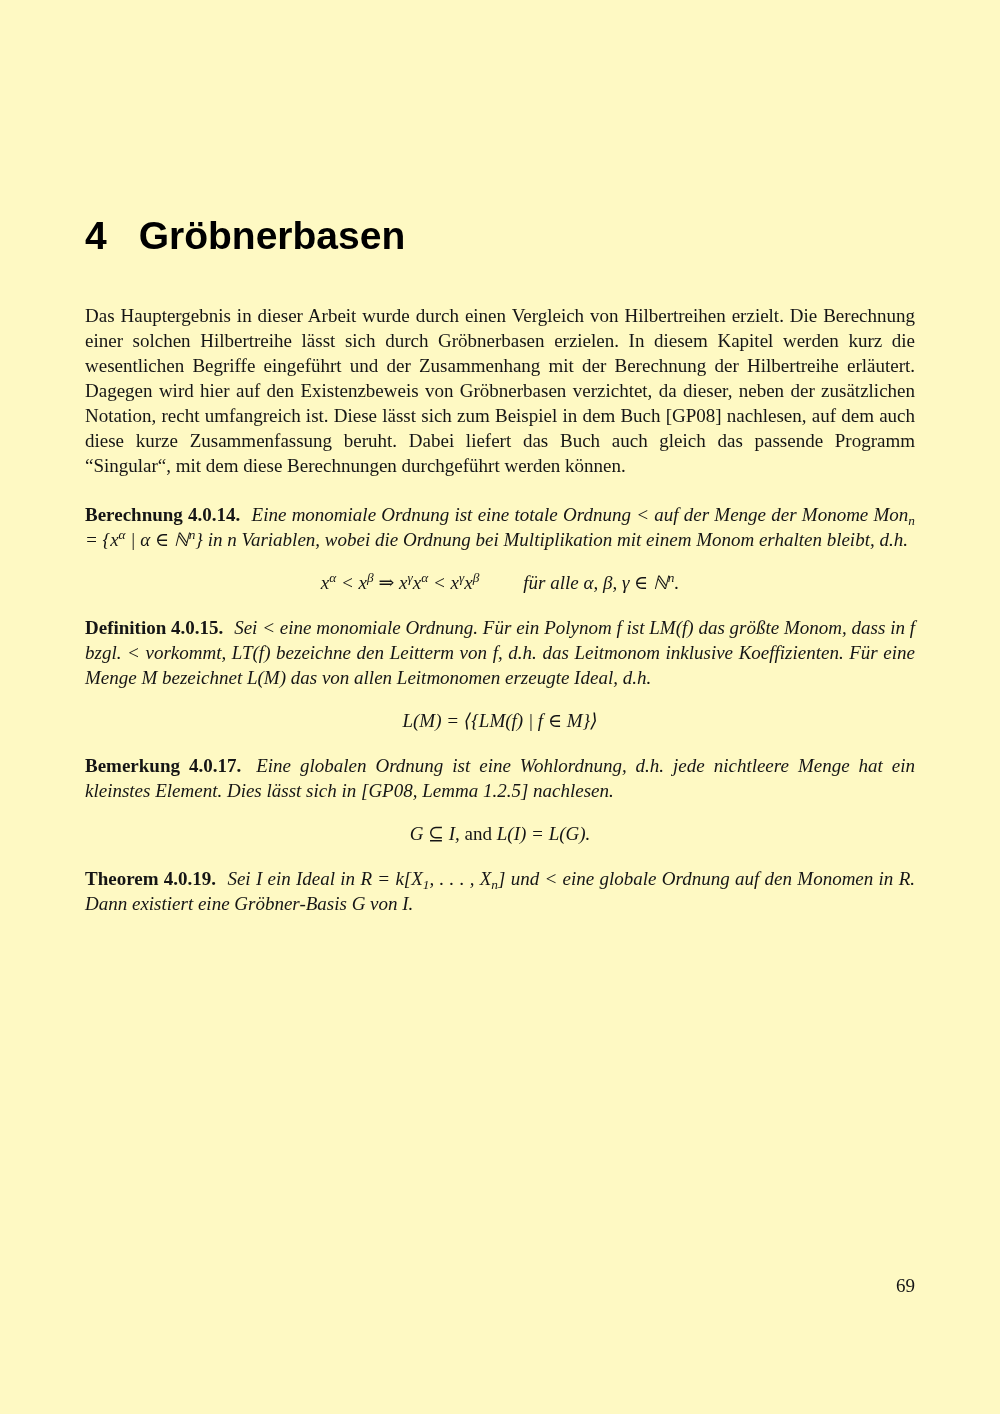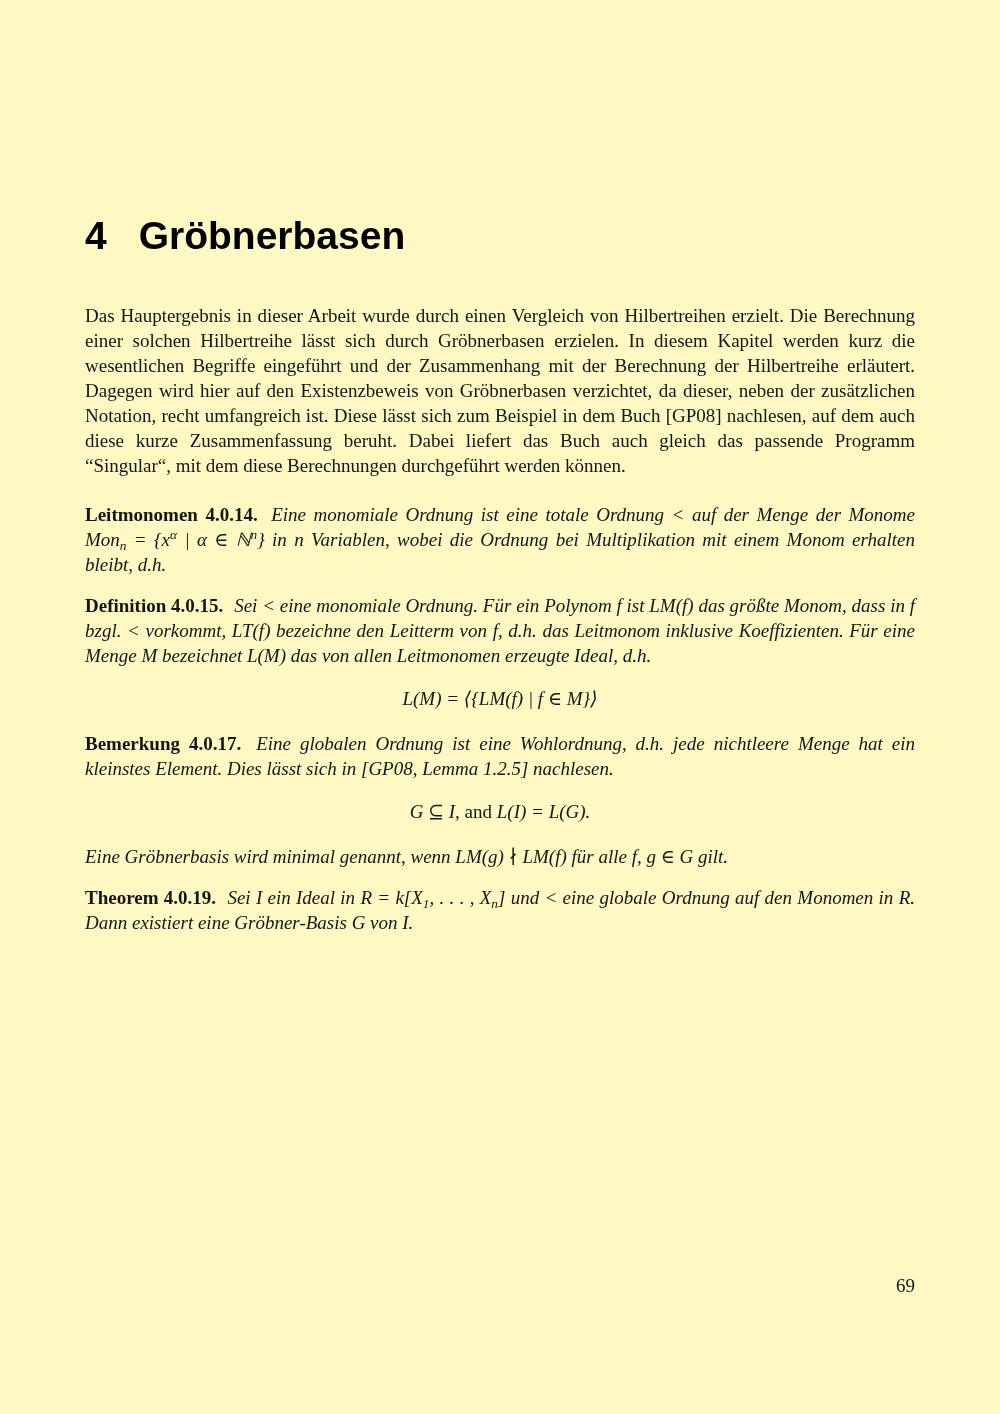--- a/index.html
+++ b/index.html
@@ -62,38 +62,38 @@
 </style>
 </head>
 <body>
 
 <div class="page">
 
   <h1 class="chapter"><span class="chapter-number">4</span><span class="chapter-title">Gröbnerbasen</span></h1>
 
   <p class="block intro">Das Hauptergebnis in dieser Arbeit wurde durch einen Vergleich von Hilbertreihen erzielt. Die Berechnung einer solchen Hilbertreihe lässt sich durch Gröbnerbasen erzielen. In diesem Kapitel werden kurz die wesentlichen Begriffe eingeführt und der Zusammenhang mit der Berechnung der Hilbertreihe erläutert. Dagegen wird hier auf den Existenzbeweis von Gröbnerbasen verzichtet, da dieser, neben der zusätzlichen Notation, recht umfangreich ist. Diese lässt sich zum Beispiel in dem Buch [GP08] nachlesen, auf dem auch diese kurze Zusammenfassung beruht. Dabei liefert das Buch auch gleich das passende Programm “Singular“, mit dem diese Berechnungen durchgeführt werden können.</p>
 
-  <p class="block"><span class="label">Leitmonomen 4.0.14.</span>
+  <p class="block"><span class="label">Berechnung 4.0.14.</span>
 <span class="it">Eine monomiale Ordnung ist eine totale Ordnung &lt; auf der Menge der Monome Mon</span><sub>n</sub><span class="it"> = {x</span><sup>α</sup><span class="it"> | α ∈ ℕ</span><sup>n</sup><span class="it">} in n Variablen, wobei die Ordnung bei Multiplikation mit einem Monom erhalten bleibt, d.h.</span></p>
 
+  <div class="equation"><span>x</span><sup>α</sup><span> &lt; x</span><sup>β</sup><span> ⇒ x</span><sup>γ</sup><span>x</span><sup>α</sup><span> &lt; x</span><sup>γ</sup><span>x</span><sup>β</sup><span class="qgap"></span><span>für alle α, β, γ ∈ ℕ</span><sup>n</sup><span>.</span></div>
 
   <p class="block"><span class="label">Definition 4.0.15.</span>
 <span class="it">Sei &lt; eine monomiale Ordnung. Für ein Polynom f ist LM(f) das größte Monom, dass in f bzgl. &lt; vorkommt, LT(f) bezeichne den Leitterm von f, d.h. das Leitmonom inklusive Koeffizienten. Für eine Menge M bezeichnet L(M) das von allen Leitmonomen erzeugte Ideal, d.h.</span></p>
 
   <div class="equation"><span>L(M) = ⟨{LM(f) | f ∈ M}⟩</span></div>
 
 
   <p class="block"><span class="label">Bemerkung 4.0.17.</span>
 <span class="it">Eine globalen Ordnung ist eine Wohlordnung, d.h. jede nichtleere Menge hat ein kleinstes Element. Dies lässt sich in [GP08, Lemma 1.2.5] nachlesen.</span></p>
 
 
   <div class="equation"><span>G ⊆ I,</span>
 <span class="roman">and</span>
 <span>L(I) = L(G).</span></div>
 
-  <p class="block it">Eine Gröbnerbasis wird minimal genannt, wenn LM(g) ∤ LM(f) für alle f, g ∈ G gilt.</p>
 
   <p class="block"><span class="label">Theorem 4.0.19.</span>
 <span class="it">Sei I ein Ideal in R = k[X</span><sub>1</sub><span class="it">, . . . , X</span><sub>n</sub><span class="it">] und &lt; eine globale Ordnung auf den Monomen in R. Dann existiert eine Gröbner-Basis G von I.</span></p>
 
   <div class="page-number">69</div>
 
 </div>
 
 </body></html>

